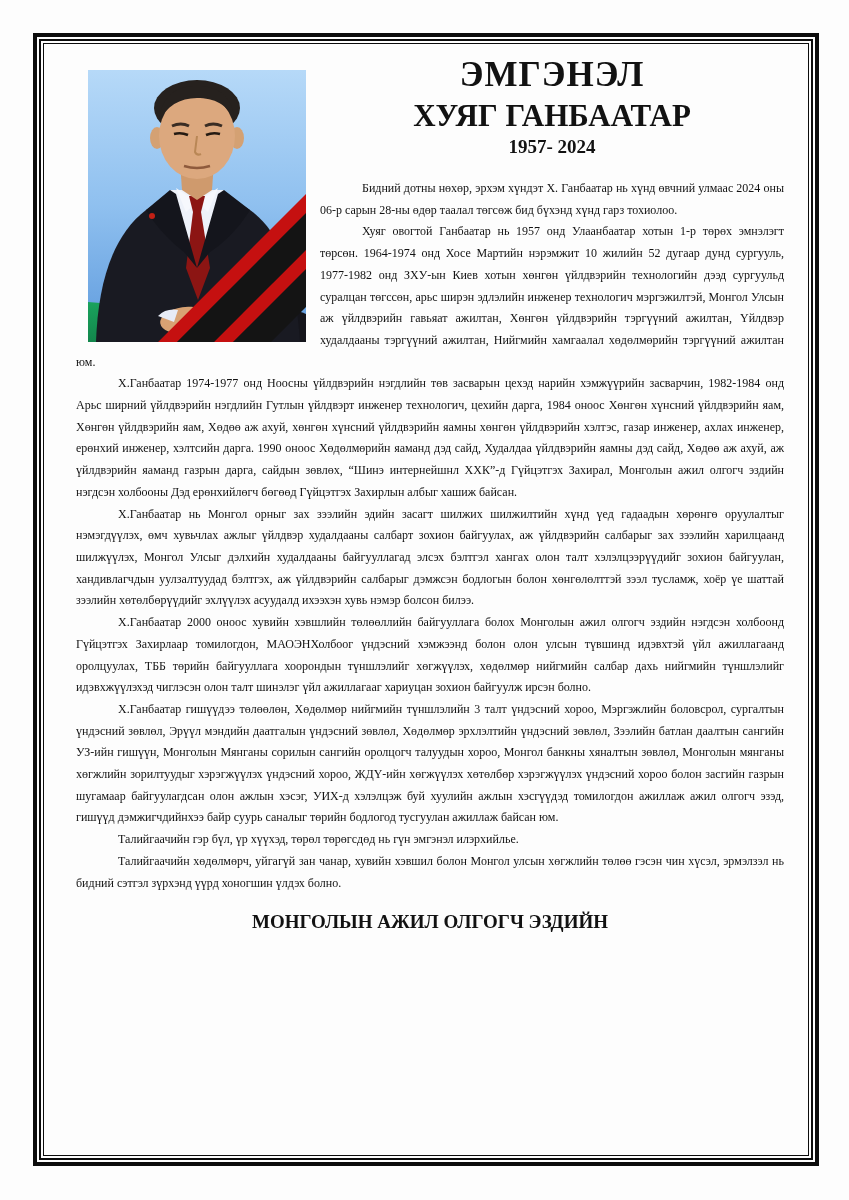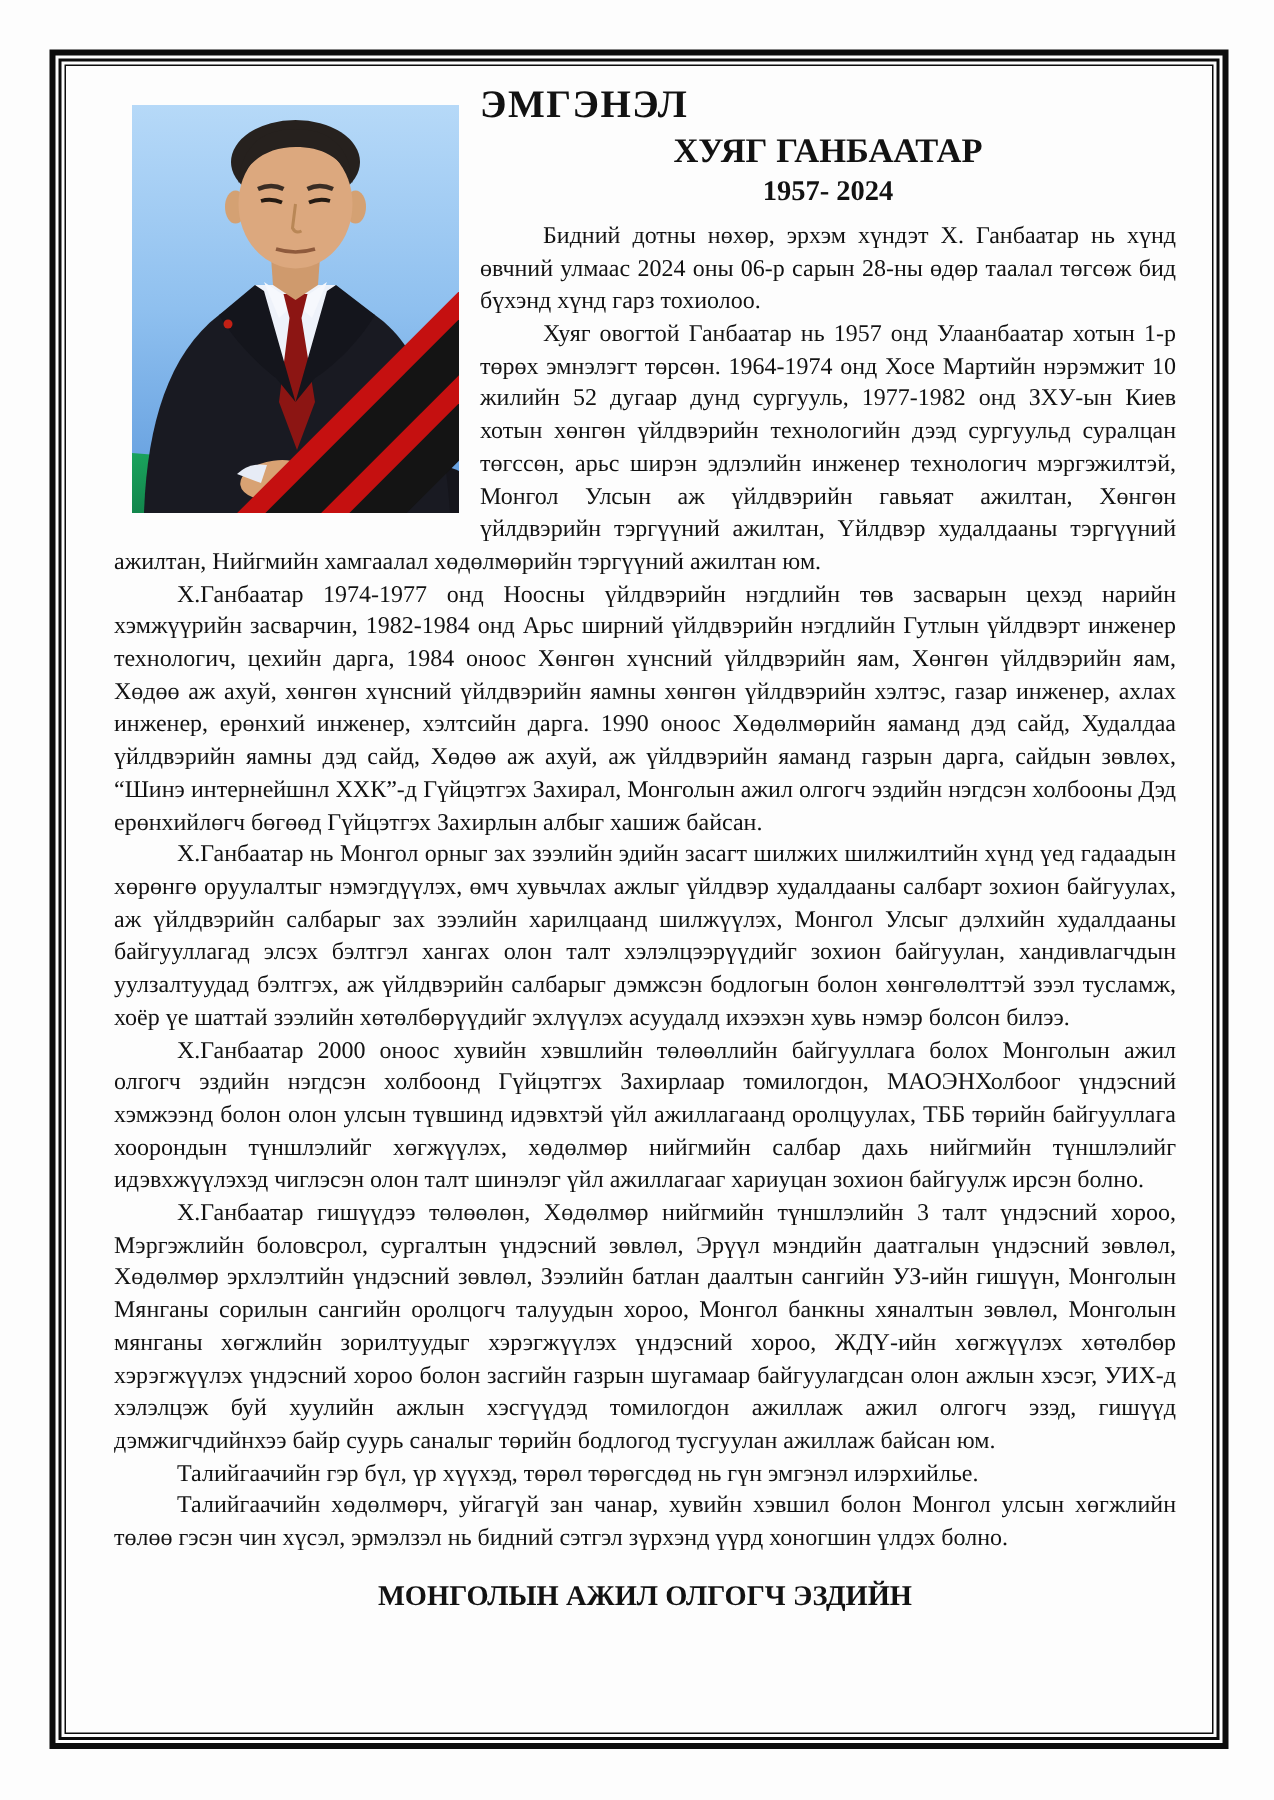--- a/index.html
+++ b/index.html
@@ -22,27 +22,27 @@
   
   .photo {
     float:left; width:218px; height:272px;
     margin:16px 14px 6px 12px;
     position:relative; overflow:hidden;
     background:linear-gradient(180deg,#b3d7f7 0%,#8fc0ef 45%,#5e9add 100%);
   }
   .photo svg { display:block; width:100%; height:100%; }
 
   
-  .h-title { font-size:26px; font-weight:bold; margin:2px 0 0; letter-spacing:1px; line-height:1.1; }
-  .h-name  { font-size:23px; font-weight:bold; text-align:center; margin:3px 0 0; line-height:1.15; }
-  .h-years { font-size:19px; font-weight:bold; text-align:center; margin:4px 0 8px; line-height:1.1; }
+  .h-title { font-size:35px; font-weight:bold; text-align:center; margin:2px 0 0; letter-spacing:1px; line-height:1.1; }
+  .h-name  { font-size:31px; font-weight:bold; text-align:center; margin:3px 0 0; line-height:1.15; }
+  .h-years { font-size:19px; font-weight:bold; text-align:center; margin:4px 0 20px; line-height:1.1; }
 
   
   .para {
-    font-size:16px; line-height:21.7px;
+    font-size:12px; line-height:21.7px;
     text-align:justify; text-indent:42px;
     margin:0;
   }
 
   
   .footer { clear:none; text-align:center; margin-top:16px; }
   .mantra   { font-size:19px; font-weight:bold; margin:0 0 10px; }
   .org-line { font-size:19px; font-weight:bold; line-height:1.25; margin:0; }
 </style>
 </head>

